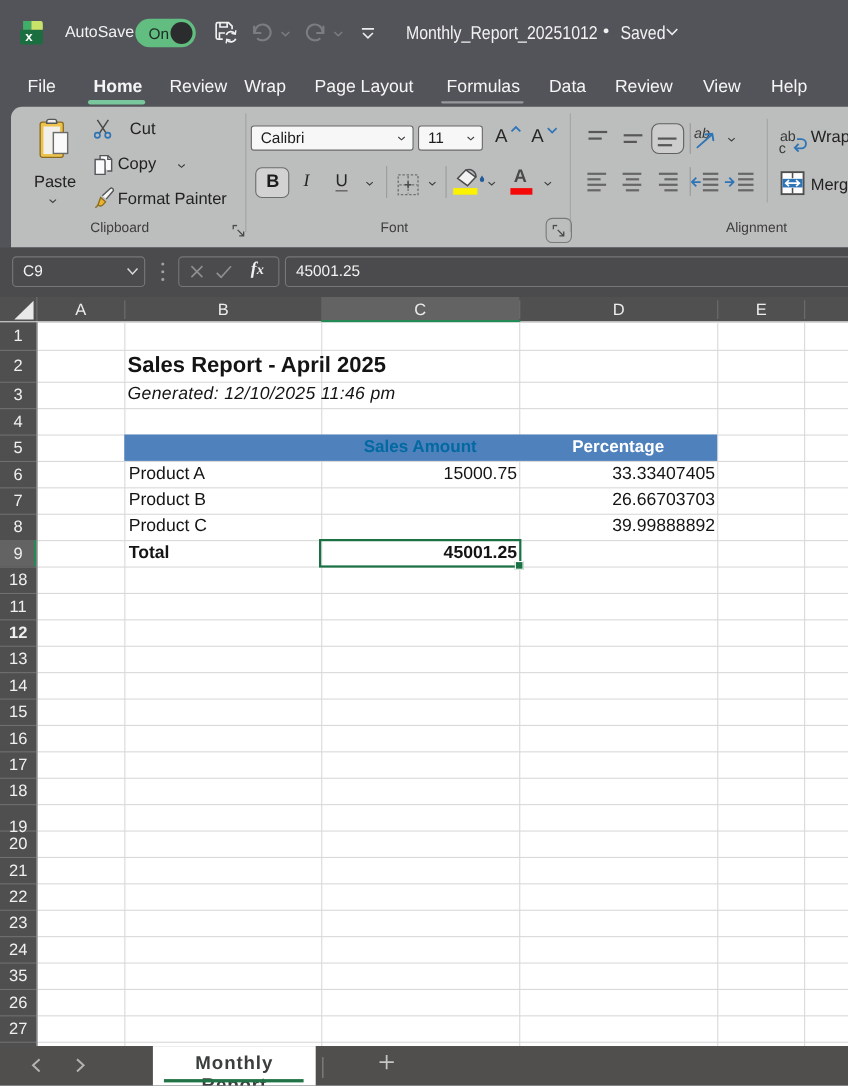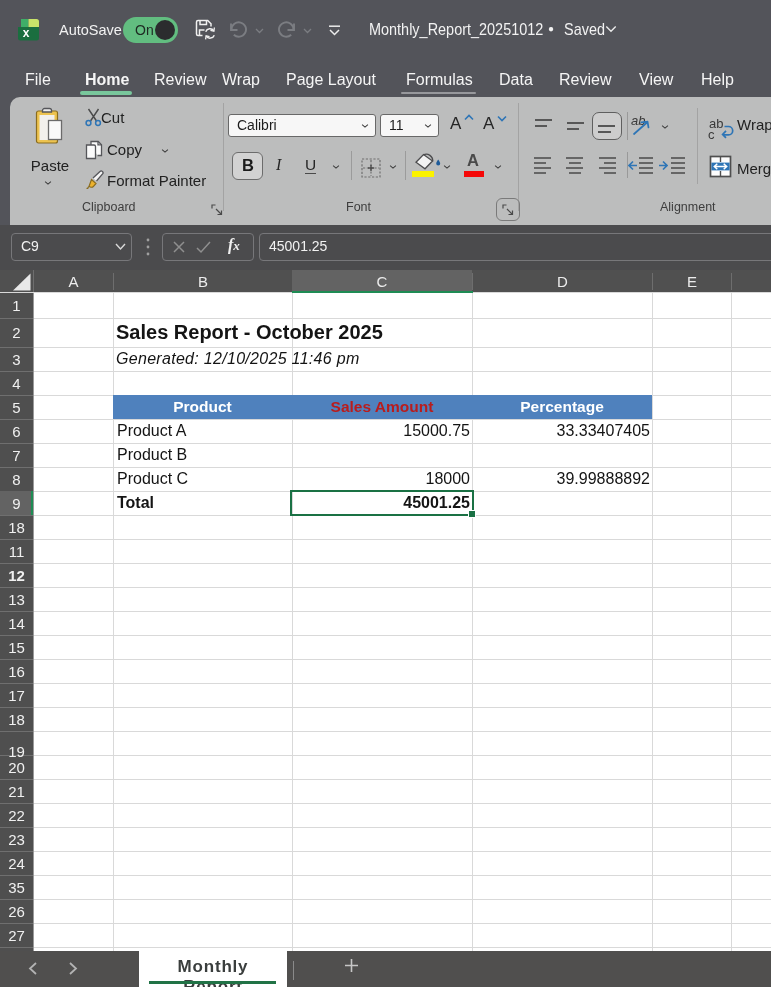--- a/index.html
+++ b/index.html
@@ -121,21 +121,21 @@
     <div class="rtxt" style="left:18px;top:60px;width:44px;text-align:center">Paste</div>
     <svg class="chev" style="left:34px;top:82px" width="11" height="7" viewBox="0 0 11 7" fill="none" stroke="#3c3c3c" stroke-width="1.4">
         <path d="M1.5 1.5 l4 3.5 l4-3.5"></path>
       </svg>
 
     <svg class="abs" style="left:75px;top:11px" width="17" height="19" viewBox="0 0 17 19" fill="none">
       <path d="M3.5 1 L11.5 13 M13.5 1 L5.5 13" stroke="#4a4a4a" stroke-width="1.4"></path>
       <circle cx="3.5" cy="15" r="2.4" stroke="#2e75b6" stroke-width="1.5"></circle>
       <circle cx="13" cy="15" r="2.4" stroke="#2e75b6" stroke-width="1.5"></circle>
     </svg>
-    <div class="rtxt" style="left:91px;top:12px">Cut</div>
+    <div class="rtxt" style="left:108px;top:12px">Cut</div>
 
     <svg class="abs" style="left:75px;top:43px" width="18" height="20" viewBox="0 0 18 20" fill="none" stroke="#55565a" stroke-width="1.3">
       <path d="M6 5 V1.5 h7.2 L16.5 4.8 V15.5 h-4" fill="#fafafa"></path>
       <path d="M13 1.7 v3.2 h3.3" fill="none"></path>
       <path d="M1.5 5 H9 a1.5 1.5 0 0 1 1.5 1.5 V18.5 H1.5 z" fill="#fafafa"></path>
     </svg>
     <div class="rtxt" style="left:97px;top:44px">Copy</div>
     <svg class="chev" style="left:151px;top:50px" width="11" height="7" viewBox="0 0 11 7" fill="none" stroke="#3c3c3c" stroke-width="1.4">
         <path d="M1.5 1.5 l4 3.5 l4-3.5"></path>
       </svg>
@@ -408,36 +408,35 @@
     <div class="rn" style="top:486px;height:24px;">21</div>
     <div class="rn" style="top:510px;height:24px;">22</div>
     <div class="rn" style="top:534px;height:24px;">23</div>
     <div class="rn" style="top:558px;height:24px;">24</div>
     <div class="rn" style="top:582px;height:24px;">35</div>
     <div class="rn" style="top:606px;height:24px;">26</div>
     <div class="rn" style="top:630px;height:24px;">27</div>
     <div class="abs" style="left:31px;top:198px;width:2px;height:24px;background:#1e8c54"></div>
     <div class="abs" style="left:33px;top:0;width:1px;height:658px;background:#9a9a9a"></div>
 
-    <div class="cell" style="left:116px;top:25.5px;height:27px;font-size:20px;font-weight:bold">Sales Report - October 2025</div>
+    <div class="cell" style="left:116px;top:25.5px;height:27px;font-size:20px;font-weight:bold">Sales Report - April 2025</div>
     <div class="cell" style="left:116px;top:54px;height:24px;font-style:italic;font-size:16px;letter-spacing:0.3px">Generated: 12/10/2025 11:46 pm</div>
 
     <div class="abs" style="left:113px;top:102px;width:539px;height:24px;background:#4f81bd"></div>
-    <div class="cell" style="left:113px;top:102px;width:179px;height:24px;color:#fff;font-weight:bold;font-size:15.5px;justify-content:center">Product</div>
-    <div class="cell" style="left:292px;top:102px;width:180px;height:24px;color:#b91c1c;font-weight:bold;font-size:15.5px;justify-content:center">Sales Amount</div>
+    <div class="cell" style="left:292px;top:102px;width:180px;height:24px;color:#0369a1;font-weight:bold;font-size:15.5px;justify-content:center">Sales Amount</div>
     <div class="cell" style="left:472px;top:102px;width:180px;height:24px;color:#fff;font-weight:bold;font-size:15.5px;justify-content:center">Percentage</div>
 
     <div class="cell" style="left:117px;top:126px;height:24px">Product A</div>
     <div class="cell num" style="left:292px;top:126px;width:178px;height:24px">15000.75</div>
     <div class="cell num" style="left:472px;top:126px;width:178px;height:24px">33.33407405</div>
 
     <div class="cell" style="left:117px;top:150px;height:24px">Product B</div>
+    <div class="cell num" style="left:472px;top:150px;width:178px;height:24px">26.66703703</div>
 
     <div class="cell" style="left:117px;top:174px;height:24px">Product C</div>
-    <div class="cell num" style="left:292px;top:174px;width:178px;height:24px">18000</div>
     <div class="cell num" style="left:472px;top:174px;width:178px;height:24px">39.99888892</div>
 
     <div class="cell" style="left:117px;top:198px;height:24px;font-weight:bold">Total</div>
     <div class="cell num" style="left:292px;top:198px;width:178px;height:24px;font-weight:bold">45001.25</div>
 
     <div class="abs" style="left:290px;top:197px;width:184px;height:26px;border:2.5px solid #1a7144;box-sizing:border-box"></div>
     <div class="abs" style="left:468px;top:217px;width:6px;height:6px;background:#1a7144;border:1px solid #fff;box-sizing:content-box"></div>
 
   </div>
 

